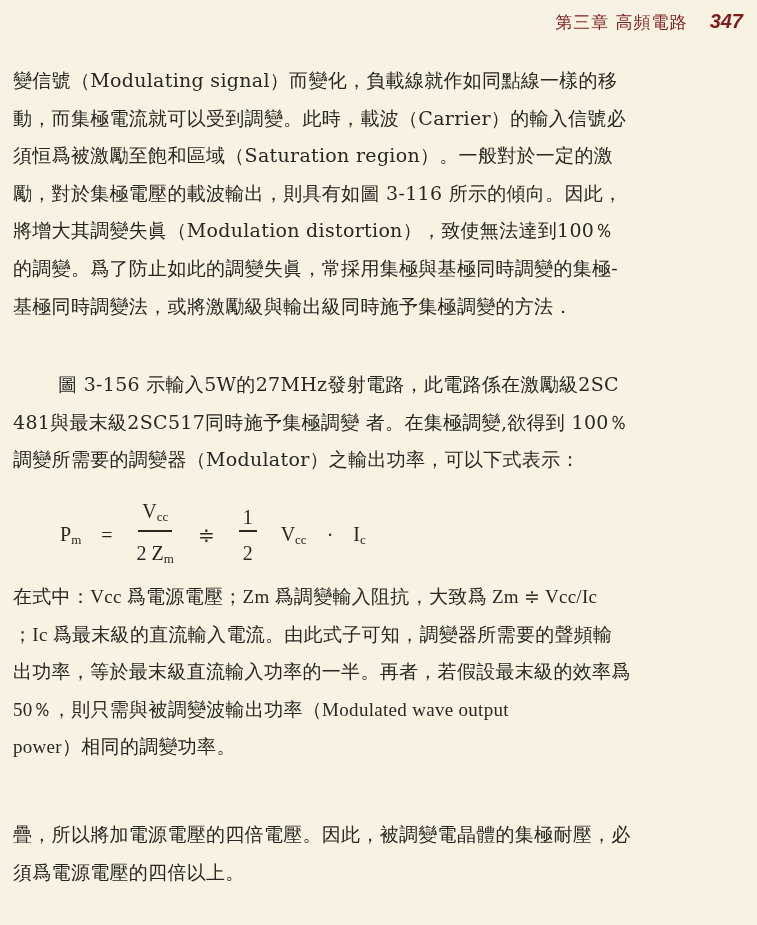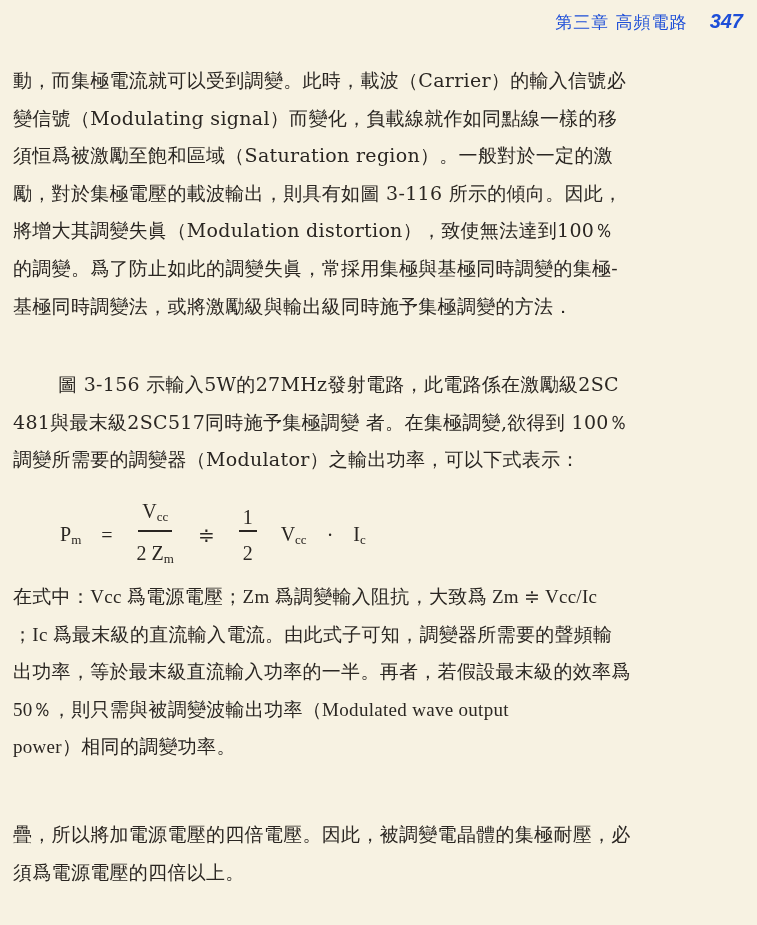--- a/index.html
+++ b/index.html
@@ -7,21 +7,21 @@
     width: 757px; height: 925px; overflow: hidden;
     background: #f7f2e2;
     color: #2a2622;
     font-family: "DejaVu Serif", serif;
     position: relative;
   }
   .header {
     position: absolute; top: 10px; right: 14px;
     display: flex; align-items: baseline; gap: 22px;
     font-family: "DejaVu Sans", sans-serif;
-    font-size: 17px; color: #1d4ed8;
+    font-size: 17px; color: #7f1d1d;
   }
   .header .chapter { letter-spacing: 1px; }
   .header .page-num {
     font-family: "Liberation Sans", sans-serif;
     font-weight: bold; font-style: italic; font-size: 20px;
   }
   .body-text {
     position: absolute; left: 13px; top: 62px; width: 730px;
   }
   .line {
@@ -44,22 +44,22 @@
 </style>
 </head>
 <body>
 
 <div class="header">
   <span class="chapter">第三章  高頻電路</span>
   <span class="page-num">347</span>
 </div>
 
 <div class="body-text">
+  <div class="line">變信號（Modulating signal）而變化，負載線就作如同點線一樣的移</div>
   <div class="line">動，而集極電流就可以受到調變。此時，載波（Carrier）的輸入信號必</div>
-  <div class="line">變信號（Modulating signal）而變化，負載線就作如同點線一樣的移</div>
   <div class="line">須恒爲被激勵至飽和區域（Saturation  region）。一般對於一定的激</div>
   <div class="line">勵，對於集極電壓的載波輸出，則具有如圖 3-116 所示的傾向。因此，</div>
   <div class="line">將增大其調變失眞（Modulation distortion），致使無法達到100％</div>
   <div class="line">的調變。爲了防止如此的調變失眞，常採用集極與基極同時調變的集極-</div>
   <div class="line">基極同時調變法，或將激勵級與輸出級同時施予集極調變的方法．</div>
 </div>
 
 <div class="p1b">
   <div class="line indent">圖 3-156 示輸入5W的27MHz發射電路，此電路係在激勵級2SC</div>
   <div class="line">481與最末級2SC517同時施予集極調變 者。在集極調變,欲得到 100％</div>

